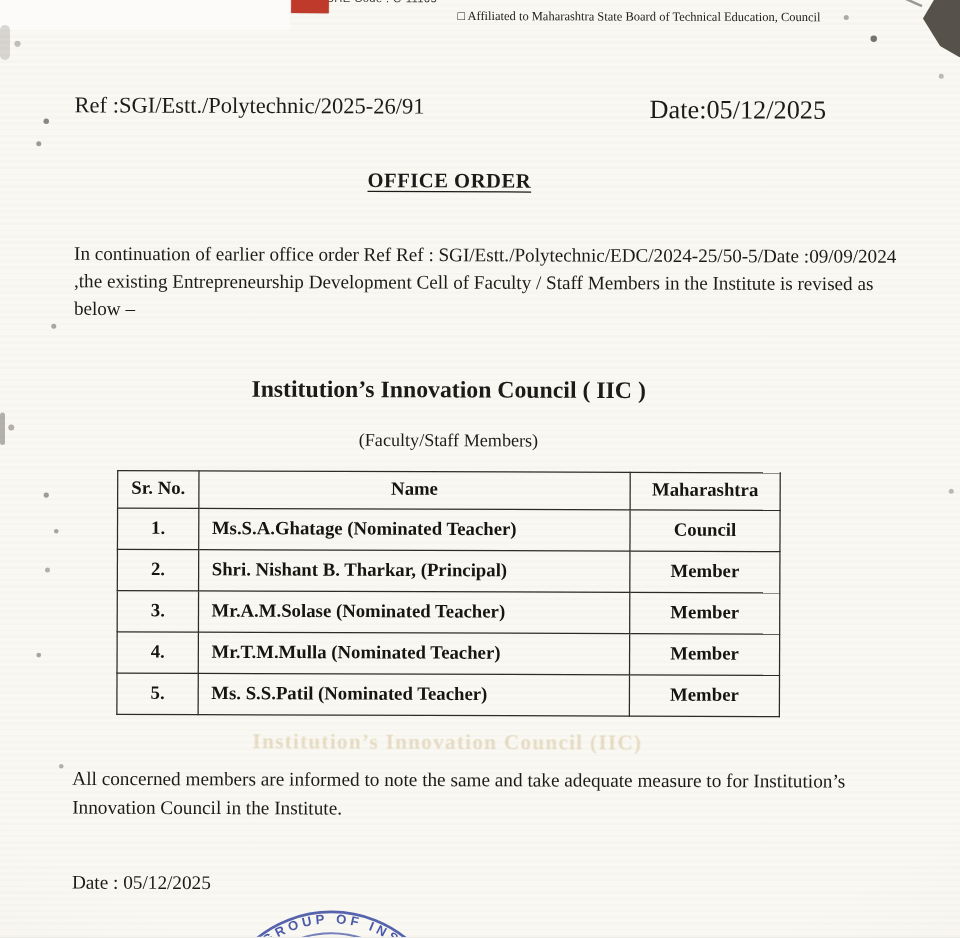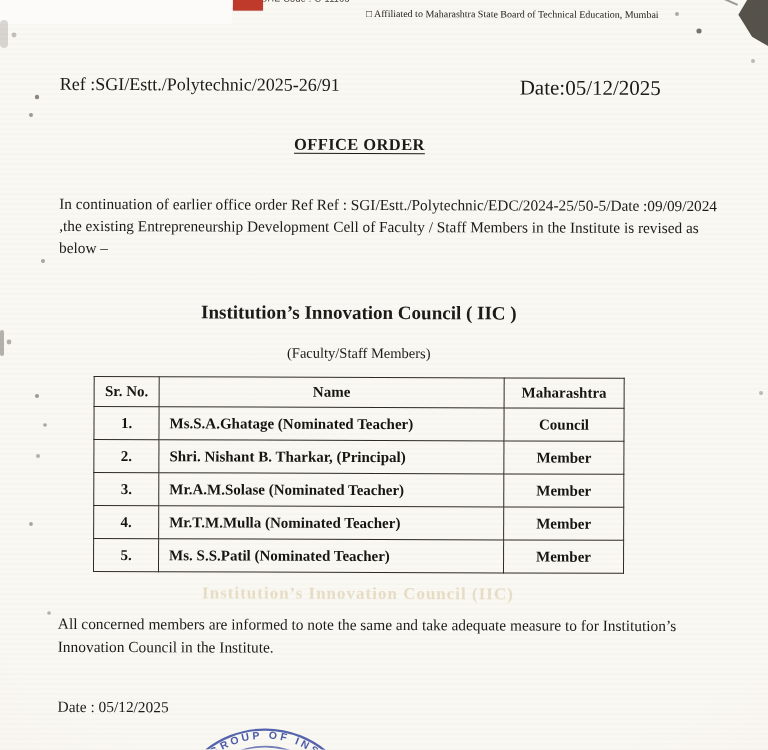--- a/index.html
+++ b/index.html
@@ -87,21 +87,21 @@
 <div class="page">
 
   <div class="scan-top"></div>
 
   <div class="content">
 
     <div class="aishe">AISHE Code : C-11165</div>
     <div class="logo-red"></div>
 
     <div class="affiliations">
-      <div>□ Affiliated to Maharashtra State Board of Technical Education, Mumbai</div>
+      <div>□ Affiliated to Maharashtra State Board of Technical Education, Council</div>
     </div>
 
     <div class="ref-line">Ref :SGI/Estt./Polytechnic/2025-26/91</div>
     <div class="date-line">Date:05/12/2025</div>
 
     <div class="office-order">OFFICE ORDER</div>
 
     <div class="intro">In continuation of earlier office order Ref Ref : SGI/Estt./Polytechnic/EDC/2024-25/50-5/Date :09/09/2024 ,the existing Entrepreneurship Development Cell of Faculty / Staff Members in the Institute is revised as below –</div>
 
     <div class="council-title">Institution’s Innovation Council ( IIC )</div>

